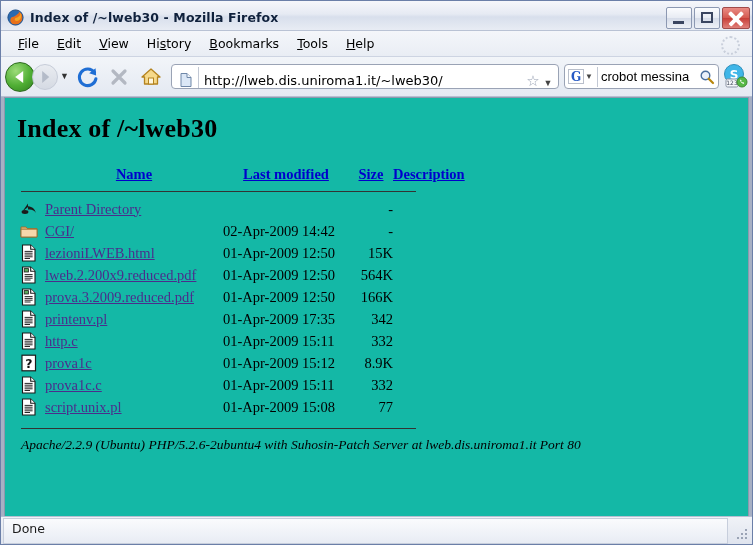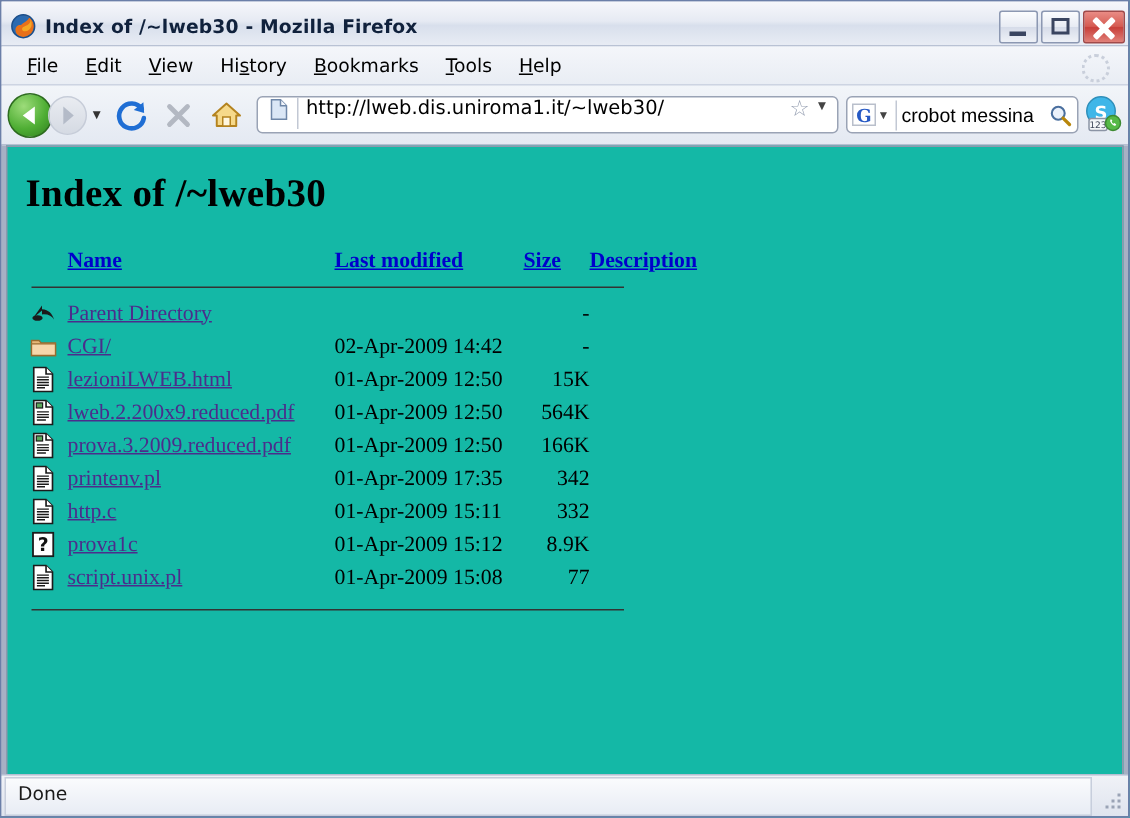--- a/index.html
+++ b/index.html
@@ -185,21 +185,21 @@
 
   
   #urlbar {
     flex: 1 1 auto;
     height: 25px;
     margin: 0 5px 0 4px;
     background: #fff;
     border: 1px solid #9aa3b5;
     border-radius: 4px;
     display: flex;
-    align-items: flex-start;
+    align-items: flex-end;
     padding: 0 4px;
     box-sizing: border-box;
     min-width: 0;
   }
   #url-favicon {
     width: 16px; height: 16px;
     flex: 0 0 16px;
     margin: 0 4px 0 2px;
     position: relative;
   }
@@ -326,21 +326,21 @@
     color: #000;
     margin-left: 2px;
   }
   table#listing td, table#listing th {
     padding: 0;
     vertical-align: middle;
     white-space: nowrap;
   }
   table#listing th {
     font-weight: bold;
-    text-align: left;
+    text-align: center;
     padding-bottom: 5px;
   }
   th a, td a {
     color: #0000cc;
     text-decoration: underline;
   }
   td.name a { color: #4b2d8c; }
   th.col-icon { width: 26px; }
   th.col-name  { padding-left: 14px; width: 178px; }
   th.col-mod   { width: 126px; }
@@ -669,30 +669,50 @@
                   <path d="M11.7 2 v4.3 h4.3" fill="#ffffff" stroke="#1b1b1b" stroke-width="1.1"></path>
                   <g stroke="#1b1b1b" stroke-width="0.95">
                     <path d="M5.6 8.4 h8"></path>
                     <path d="M5.6 10.2 h8"></path>
                     <path d="M5.6 12 h8"></path>
                     <path d="M5.6 13.8 h8"></path>
                     <path d="M5.6 15.5 h5.4"></path>
                   </g>
                 </svg>
               </td>
+              <td class="name" style="width: 178px;"><a href="#">prova1c.c</a></td>
+              <td class="modified" style="width: 126px;">01-Apr-2009 15:11</td>
+              <td class="size" style="width: 44px;">332</td>
+              <td></td>
+            </tr>
+            <tr>
+              <td class="col-icon">
+                <svg class="ficon" viewBox="0 0 20 20">
+                  <path d="M3.5 2 h8.2 l4.3 4.3 v11.7 h-12.5 z" fill="#ffffff" stroke="#1b1b1b" stroke-width="1.1"></path>
+                  <path d="M11.7 2 v4.3 h4.3" fill="#ffffff" stroke="#1b1b1b" stroke-width="1.1"></path>
+                  <g stroke="#1b1b1b" stroke-width="0.95">
+                    <path d="M5.6 8.4 h8"></path>
+                    <path d="M5.6 10.2 h8"></path>
+                    <path d="M5.6 12 h8"></path>
+                    <path d="M5.6 13.8 h8"></path>
+                    <path d="M5.6 15.5 h5.4"></path>
+                  </g>
+                </svg>
+              </td>
               <td class="name" style="width: 178px;"><a href="#">script.unix.pl</a></td>
               <td class="modified" style="width: 126px;">01-Apr-2009 15:08</td>
               <td class="size" style="width: 44px;">77</td>
               <td></td>
             </tr>
           </tbody>
       </table>
 
       <hr class="rule" id="footer-hr">
 
+      <div id="server-footer">Apache/2.2.9 (Ubuntu) PHP/5.2.6-2ubuntu4 with Suhosin-Patch Server at lweb.dis.uniroma1.it Port 80</div>
     </div>
   </div>
 
   <div id="statusbar">
     <div id="status-text">Done</div>
     <div id="resize-grip">
       <i style="right:3px;bottom:3px"></i>
         <i style="right:7px;bottom:3px"></i>
         <i style="right:11px;bottom:3px"></i>
       <i style="right:3px;bottom:7px"></i>

